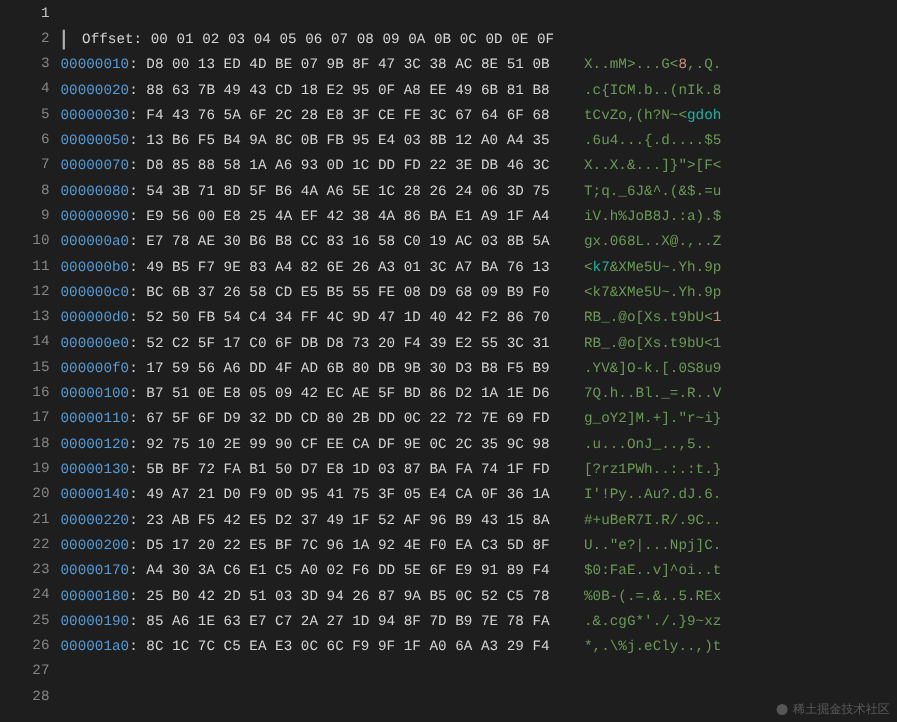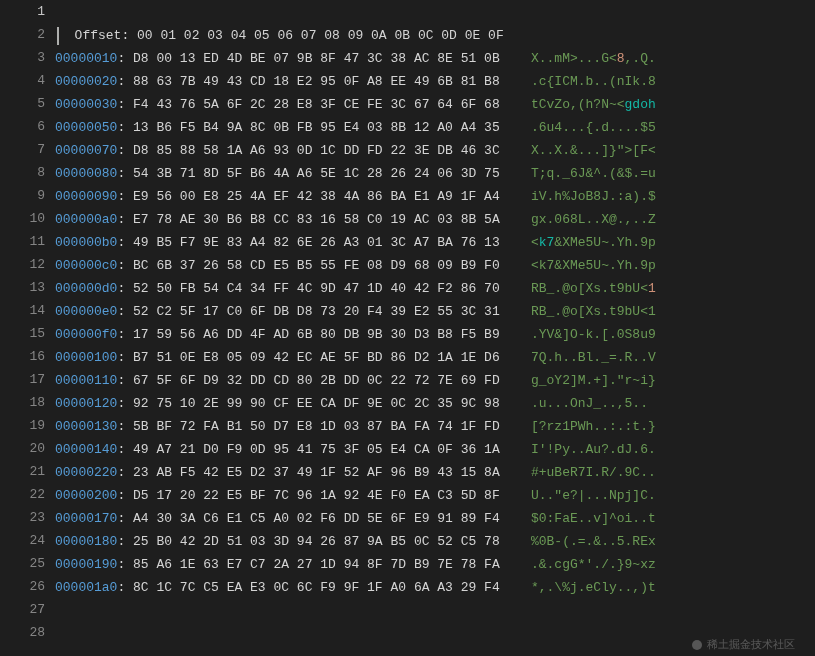--- a/index.html
+++ b/index.html
@@ -33,21 +33,21 @@
   }
   .gutter .line.active { color: #c6c6c6; }
   .offset { color: #569cd6; }
   .hex { color: #d4d4d4; }
   .ascii { color: #6a9955; }
   .hexcolor { color: #14b8a6; }
   .numhl { color: #ce9178; }
   .watermark {
     position: absolute;
     bottom: 4px;
-    right: 20px;
+    right: 6px;
     font-size: 11px;
     color: rgba(255,255,255,0.25);
     font-family: Liberation Sans, sans-serif;
   }
   .watermark svg { vertical-align: middle; margin-right: 4px; }
   .cursor-bar {
     display: inline-block;
     width: 2px;
     height: 18px;
     background: #aeafad;

